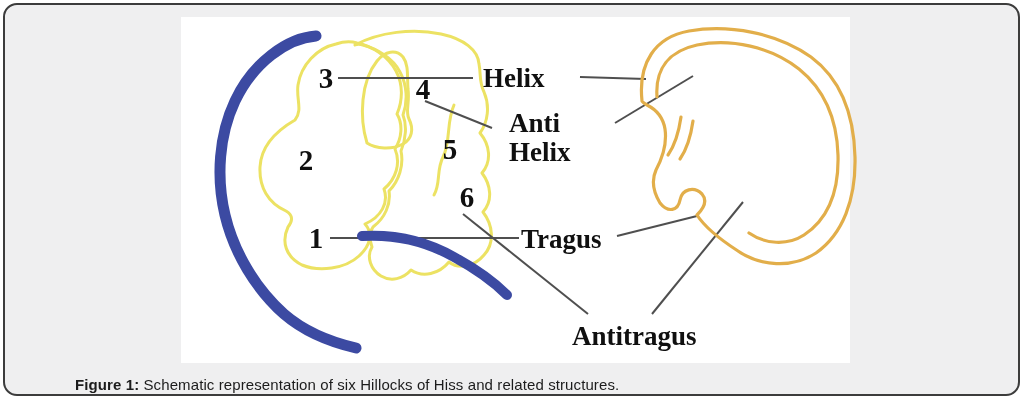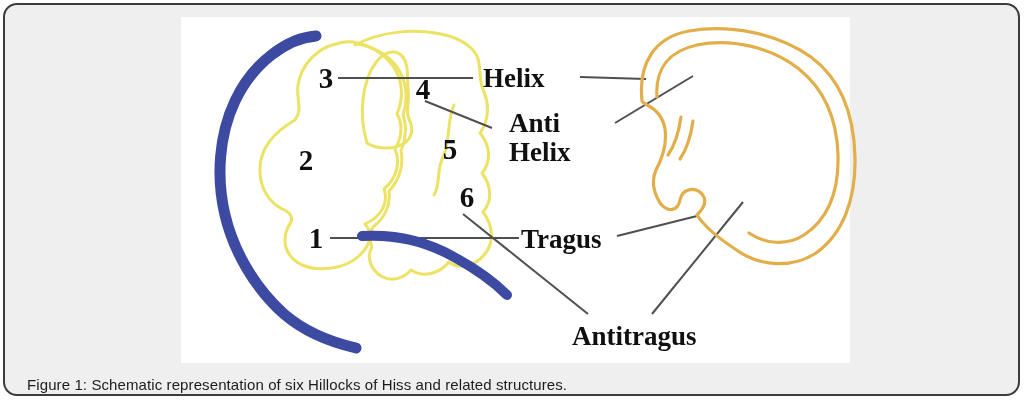--- a/index.html
+++ b/index.html
@@ -25,21 +25,21 @@
   }
   .num{
     font-family:"Liberation Serif","DejaVu Serif",serif;
     font-weight:700; fill:#101010; font-size:29px; text-anchor:middle;
   }
   .caption{
     position:absolute; left:22px; top:371px; width:960px;
     font-family:"Liberation Sans","DejaVu Sans",sans-serif;
     font-size:15px; color:#1c1c1c; letter-spacing:0.1px;
   }
-  .caption b{font-weight:400;}
+  .caption b{font-weight:700;margin-left:48px;}
 </style>
 </head>
 <body>
 
 <div class="card">
   <div class="panel"></div>
 
   <svg class="fig" viewBox="0 0 1025 400">
 
     <g>

